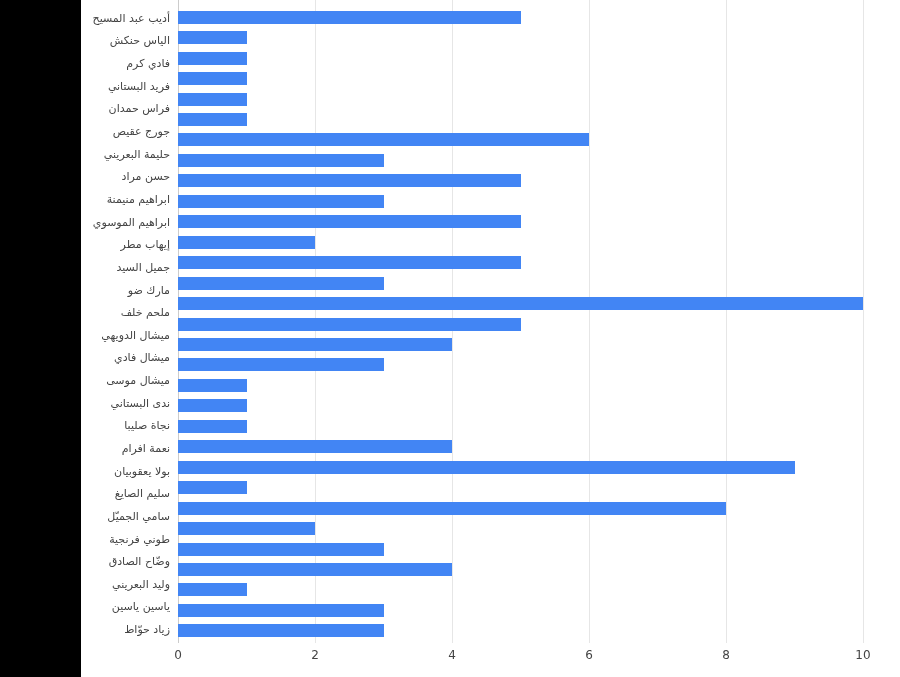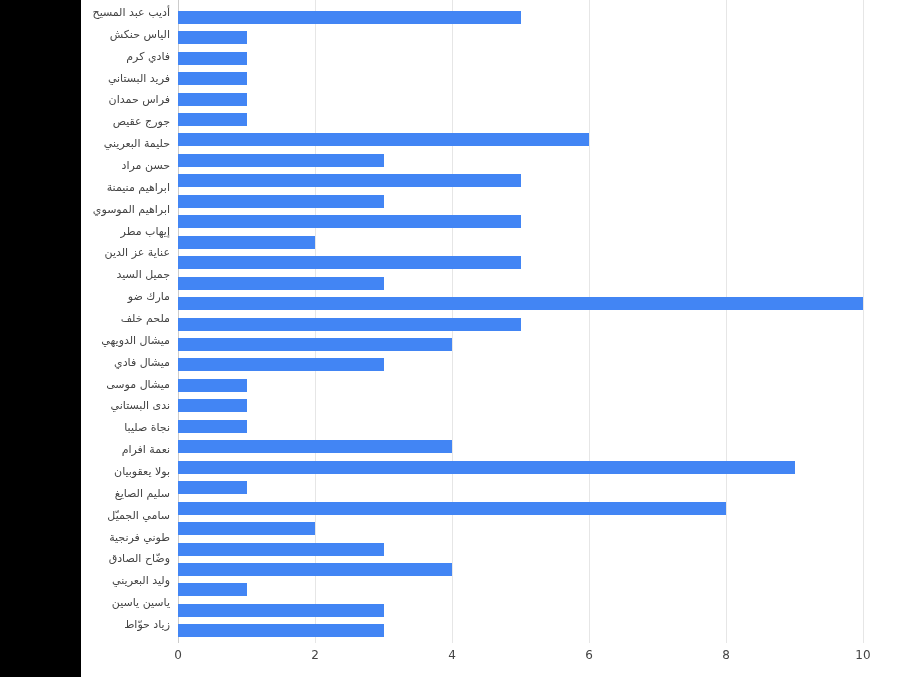--- a/index.html
+++ b/index.html
@@ -53,20 +53,21 @@
     position: absolute;
     left: 0; top: 7px;
     width: 170px; height: 634px;
     display: flex;
     flex-direction: column;
     z-index: 2;
   }
   .y-label-row {
     flex: 1 1 0;
     display: flex;
+    align-items: center;
     justify-content: flex-end;
   }
   .y-label {
     direction: rtl;
     white-space: nowrap;
     font-size: 11px;
     color: #444444;
     line-height: 1;
   }
   .x-axis {
@@ -220,23 +221,20 @@
       <div class="y-label-row">
         <span class="y-label">ابراهيم منيمنة</span>
       </div>
       <div class="y-label-row">
         <span class="y-label">ابراهيم الموسوي</span>
       </div>
       <div class="y-label-row">
         <span class="y-label">إيهاب مطر</span>
       </div>
       <div class="y-label-row">
-        <span class="y-label">عناية عز الدين</span>
-      </div>
-      <div class="y-label-row">
         <span class="y-label">جميل السيد</span>
       </div>
       <div class="y-label-row">
         <span class="y-label">مارك ضو</span>
       </div>
       <div class="y-label-row">
         <span class="y-label">ملحم خلف</span>
       </div>
       <div class="y-label-row">
         <span class="y-label">ميشال الدويهي</span>

